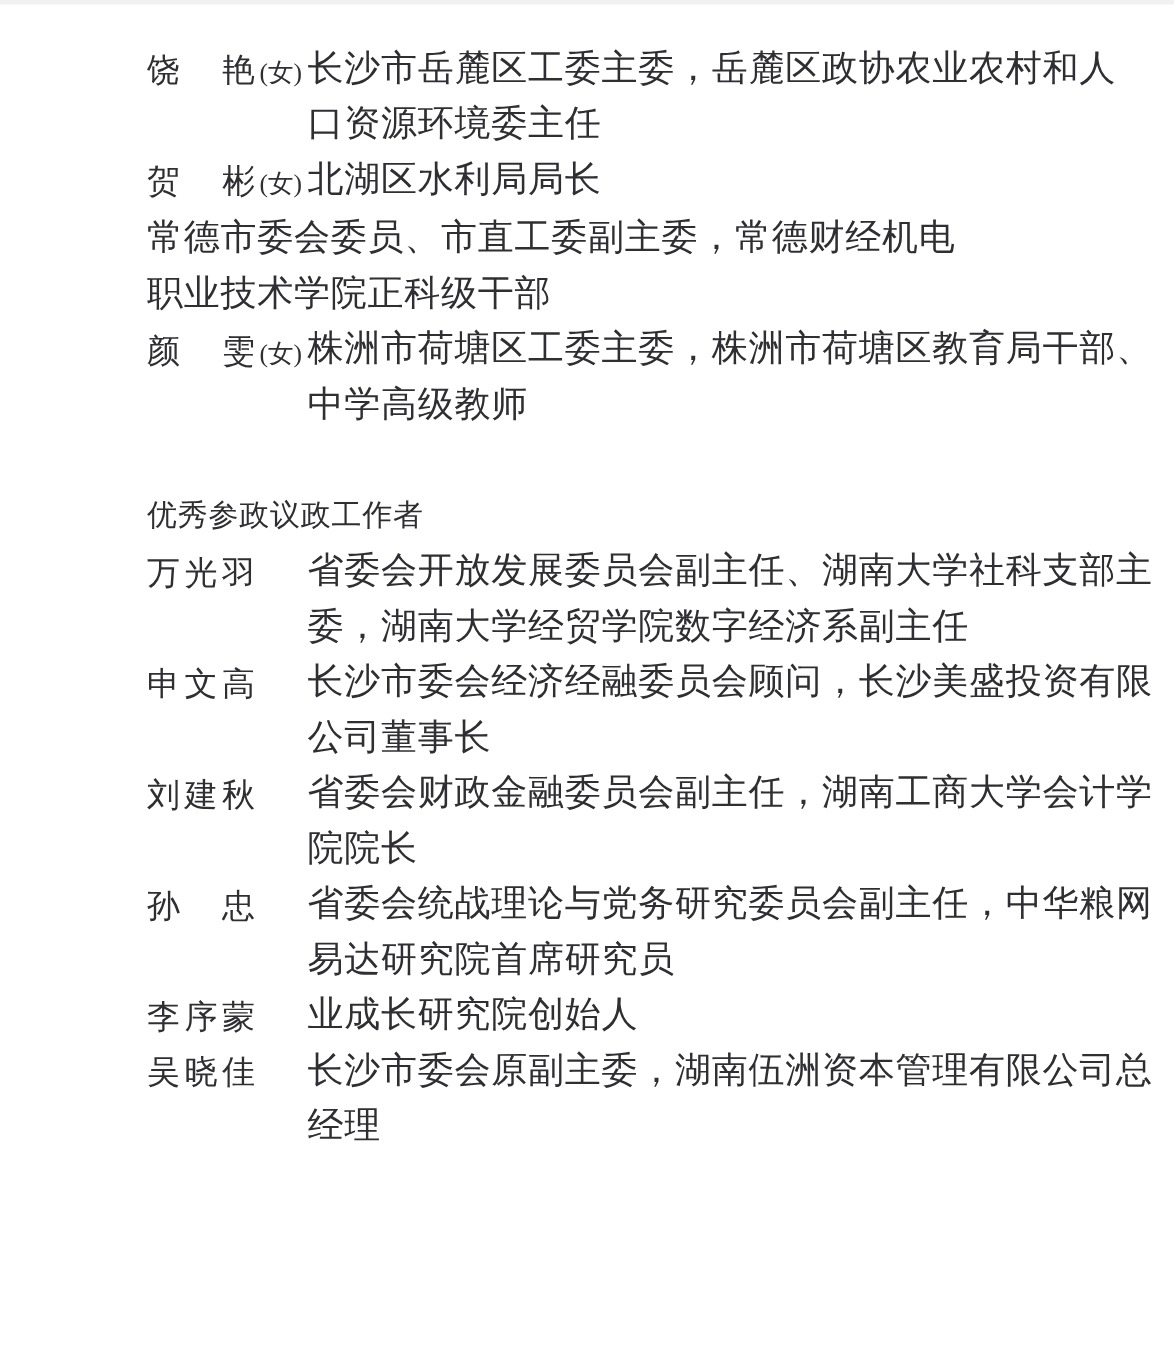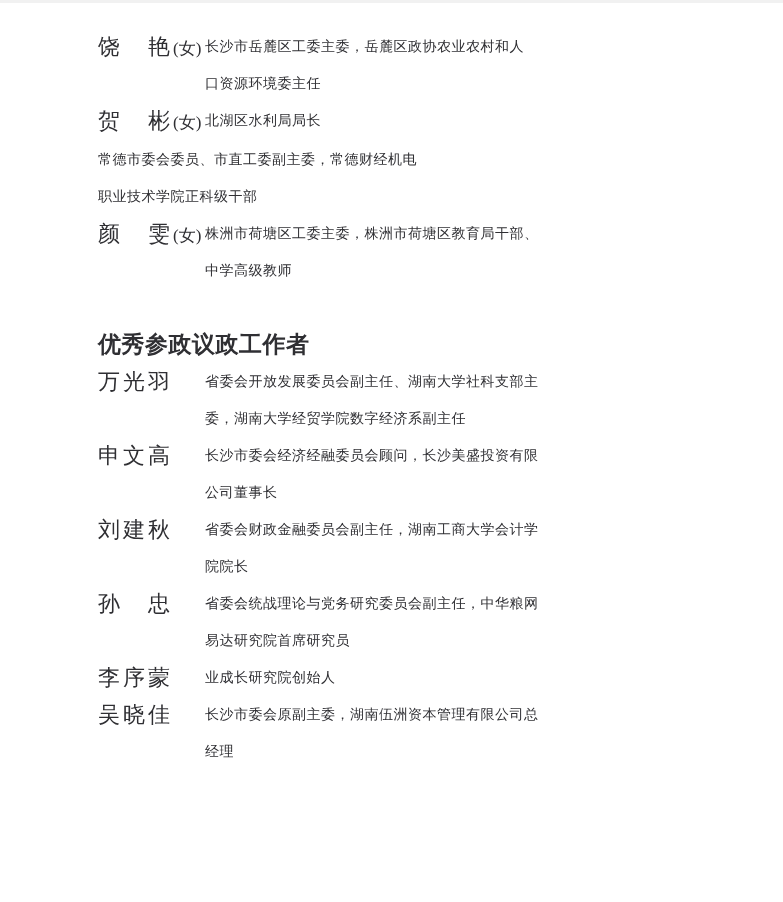--- a/index.html
+++ b/index.html
@@ -42,31 +42,31 @@
   }
   .gender-suffix {
     font-size: 17px;
     letter-spacing: 0;
   }
   .desc-cell {
     flex: 1 1 auto;
     max-width: 520px;
   }
   .desc-line {
-    font-size: 14px;
+    font-size: 24px;
     line-height: 37px;
     letter-spacing: 0.5px;
     white-space: nowrap;
   }
   .section-heading {
     margin-top: 37px;
-    font-size: 23px;
+    font-size: 20px;
     line-height: 37px;
     letter-spacing: 0.5px;
-    font-weight: bold;
+    font-weight: normal;
   }
 </style>
 </head>
 <body>
 
 <div class="page">
   <div class="page-top-edge"></div>
   <div class="content">
 
     <div>

